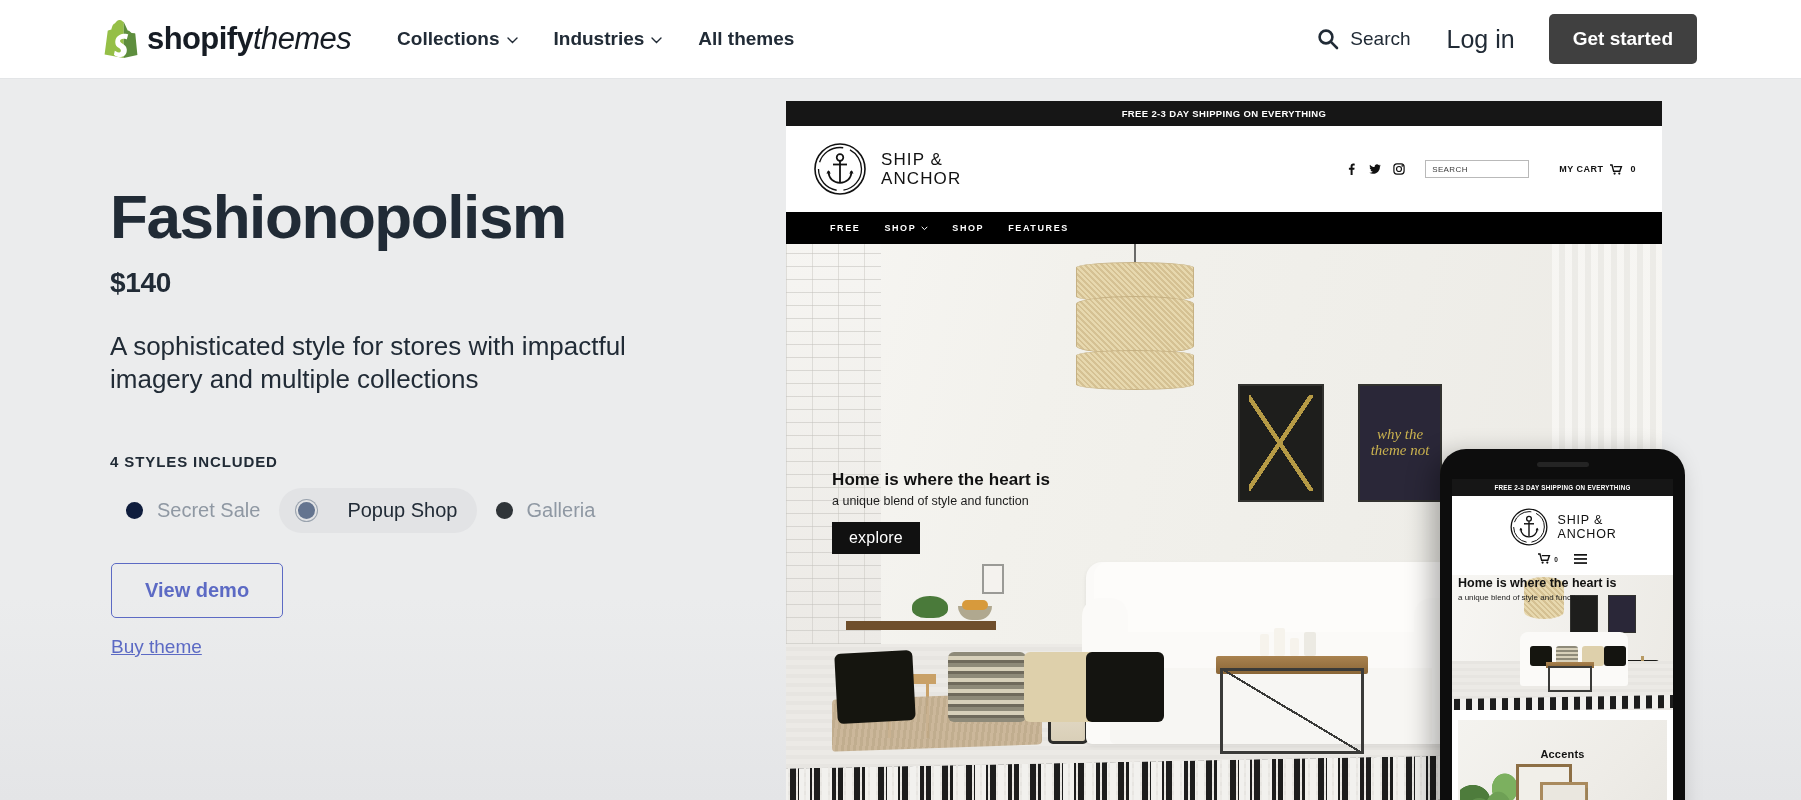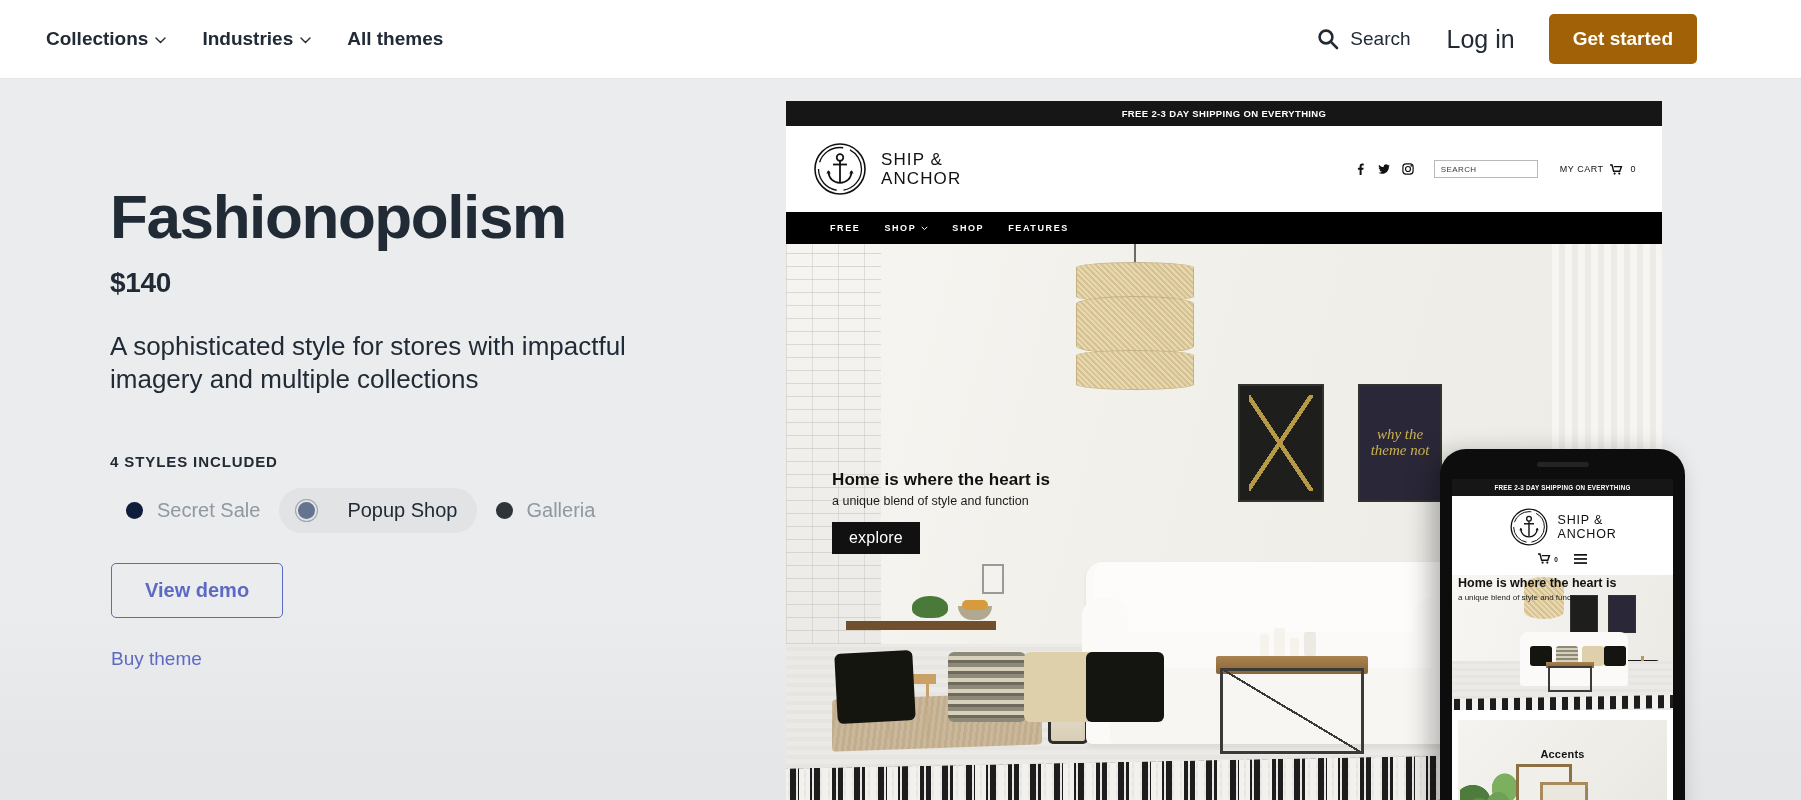--- a/index.html
+++ b/index.html
@@ -54,21 +54,21 @@
     display:flex; align-items:center; gap:11px;
     font-size: 19px; font-weight: 400; color: #212b36;
     cursor: pointer; margin-right: 36px;
   }
   .mag { width: 22px; height: 22px; display:block; }
   .login-btn {
     font-size: 25px; color: #212b36; cursor: pointer;
     margin-right: 34px; white-space: nowrap;
   }
   .cta-btn {
-    background: #a16207; color: #ffffff;
+    background: #404040; color: #ffffff;
     font-size: 19px; font-weight: 700;
     border: none; border-radius: 5px;
     padding: 14px 24px; cursor: pointer;
     font-family: inherit; white-space: nowrap;
   }
 
   
   .hero {
     position: absolute; top: 79px; left: 0;
     width: 1801px; height: 721px;
@@ -129,23 +129,23 @@
     padding: 16px 34px; cursor: pointer;
     font-family: inherit; box-shadow: 0 1px 3px rgba(22,29,37,.18);
   }
   .btn-secondary {
     background: transparent; color: #5c6ac4;
     font-size: 20px; font-weight: 700;
     border: 1.7px solid #5c6ac4; border-radius: 5px;
     padding: 15px 33px; cursor: pointer; font-family: inherit;
   }
   .buy-link {
-    display: inline-block; margin-top: 30px; margin-left: 1px;
+    display: inline-block; margin-top: 18px; margin-left: 1px;
     font-size: 19px; color: #5c6ac4;
-    cursor: pointer;
+    text-decoration: underline; cursor: pointer;
   }
 
   
   .preview {
     position: absolute; left: 786px; top: 22px;
     width: 876px; height: 699px;
     background: #ffffff; overflow: hidden;
   }
   .pv-announce {
     height: 25px; background: #161616; color: #fff;
@@ -170,22 +170,22 @@
   }
   .soc { width: 12px; height: 12px; display:block; }
   .pv-searchbox {
     width: 104px; height: 18px; border: 1px solid #b9b9b9;
     display: flex; align-items: center; padding-left: 6px;
     font-size: 8px; letter-spacing: .4px; color: #3a3a3a;
     margin-left: 8px;
   }
   .pv-cart {
     display: flex; align-items: center; gap: 7px;
-    font-size: 9px; font-weight: 400; letter-spacing: .5px; color: #111;
-    margin-left: 10px;
+    font-size: 9px; font-weight: 700; letter-spacing: .5px; color: #111;
+    margin-left: 18px;
   }
   .cart-ico { width: 13px; height: 11px; display:block; }
 
   .pv-nav {
     height: 32px; background: #000; display: flex;
     align-items: center; gap: 24px; padding-left: 44px;
   }
   .pv-nav span {
     color: #fff; font-size: 9px; font-weight: 700;
     letter-spacing: 1.6px; display: flex; align-items: center; gap: 5px;
@@ -421,20 +421,33 @@
   .ph-accents-label {
     position:absolute; left:0; right:0; top:28px; text-align:center;
     font-size:11px; font-weight:700; color:#111; letter-spacing:.2px;
   }
 </style>
 </head>
 <body>
 
 <header class="site-header">
 
+  <div class="logo-wrap">
+    <span>
+      <svg class="logo-bag" viewBox="0 0 34 38">
+        <path d="M10.8 3.6c-.6 0-1.1.3-1.5.8-1 1.3-1.7 3.4-1.9 5l-2.6.8C3.9 10.5 3.8 10.6 3.7 11L.6 34.6l19.1 3.3V1.8s-.3 0-.6.1c-.2-.3-.5-.6-.8-.9C17.4.2 16.4 0 15.5.1c-1.8.2-3.4 1.6-4.7 3.5z" fill="#95bf47"></path>
+        <path d="M19.7 1.8v36.1L33.4 35l-2.1-21.2c0-.3-.2-.5-.5-.5l-3.2-.2-2.3-2.2c-.1-.1-.3-.2-.4-.2l-1.2-.3-4-8.6z" fill="#5e8e3e"></path>
+        <path d="M24.3 13.8l-1.5 5.6s-1.7-.8-3.7-.7c-3 .2-3 2.1-3 2.5.2 2.4 6.4 2.9 6.7 8.4.3 4.3-2.3 7.3-6 7.5-4.4.3-6.9-2.3-6.9-2.3l.9-4s2.4 1.8 4.4 1.7c1.3-.1 1.8-1.2 1.7-1.9-.2-3.1-5.3-2.9-5.6-7.9-.3-4.3 2.5-8.6 8.7-9 2.4-.2 3.6.5 3.6.5z" fill="#fff"></path>
+        <path d="M14.2 3.3c-.4-.9-.9-1.4-1.6-1.4-.1 0-.2 0-.3.1 1.1.3 1.7 1.6 2 3l.5-.1c-.1-.6-.3-1.2-.6-1.6z" fill="#95bf47"></path>
+      </svg>
+    </span>
+    <span class="logo-word">
+      <b>shopify</b><i>themes</i>
+    </span>
+  </div>
 
   <nav class="main-nav">
     <div class="nav-item">
       <span>Collections</span>
       <span>
         <svg class="chev" viewBox="0 0 11 7">
             <path d="M1 1l4.5 4.5L10 1" stroke="#212b36" stroke-width="1.4" fill="none" stroke-linecap="round"></path>
           </svg>
       </span>
     </div>

